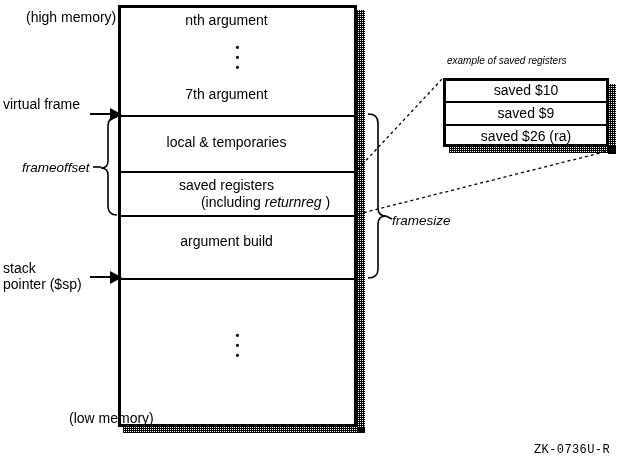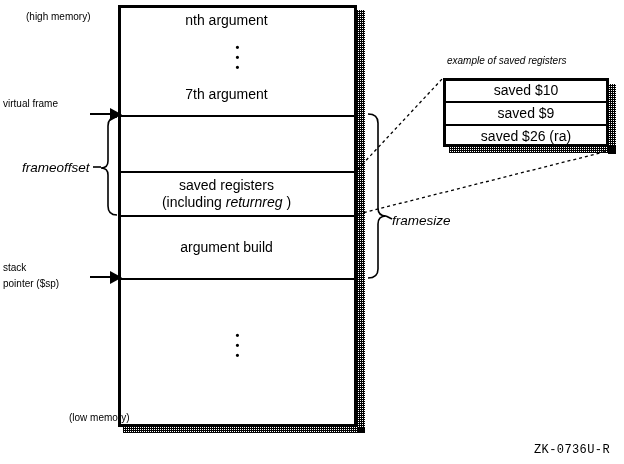--- a/index.html
+++ b/index.html
@@ -79,21 +79,21 @@
     line-height: 10px;
     letter-spacing: 0;
   }
   .vdots span {
     display: block;
     font-weight: bold;
   }
 
   
   .side-label {
-    font-size: 10px;
+    font-size: 14px;
     line-height: 16px;
     z-index: 6;
     white-space: nowrap;
   }
   .italic-label {
     font-style: italic;
     font-size: 13.5px;
     z-index: 6;
     white-space: nowrap;
   }
@@ -173,27 +173,28 @@
   <div class="abs region-label" style="top:12px;">nth argument</div>
 
   <div class="abs vdots" style="top:42px;">
     <span>•</span>
     <span>•</span>
     <span>•</span>
   </div>
 
   <div class="abs region-label" style="top:86px;">7th argument</div>
 
+  <div class="abs region-label" style="top:134px;">local &amp; temporaries</div>
 
   <div class="abs region-label" style="top:177px;">saved registers</div>
-  <div class="abs region-label" style="top:194px;">
+  <div class="abs region-label" style="top:194px;padding-left:39px;">
     <span>(including </span><span style="font-style:italic;">returnreg</span><span> )</span>
   </div>
 
-  <div class="abs region-label" style="top:239px;">argument build</div>
+  <div class="abs region-label" style="top:233px;">argument build</div>
 
   <div class="abs vdots" style="top:330px;">
     <span>•</span>
     <span>•</span>
     <span>•</span>
   </div>
 
   <div class="abs side-label" style="left:26px; top:9px;">(high memory)</div>
   <div class="abs side-label" style="left:26px; top:410px;margin-left:43px;">(low memory)</div>
 

